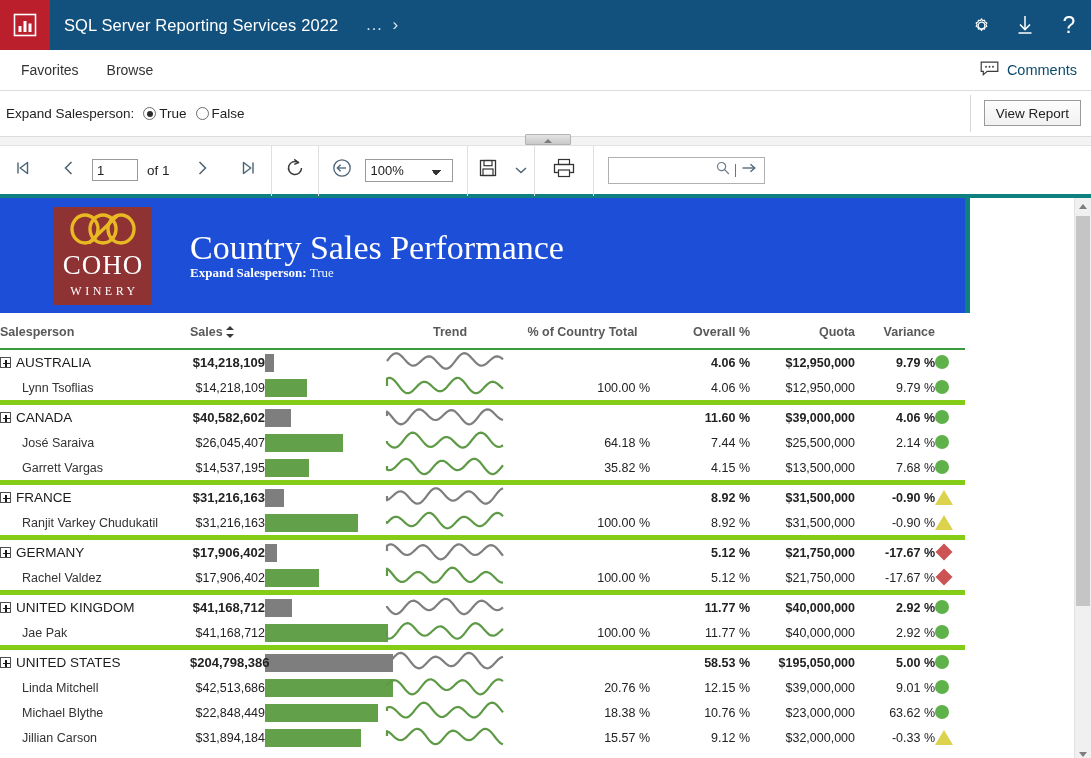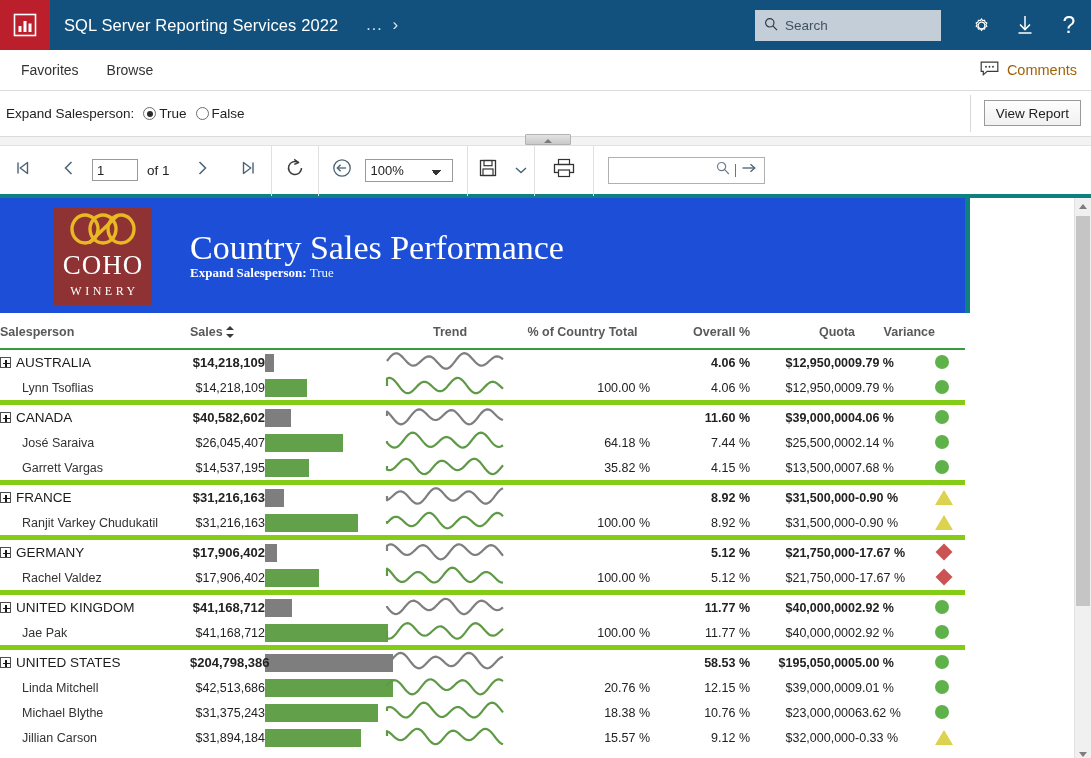--- a/index.html
+++ b/index.html
@@ -45,21 +45,21 @@
   .qmark { font-size: 23px; color:#fff; line-height:1; }
 
   
   .navbar {
     height: 41px; border-bottom: 1px solid #dcdcdc;
     display:flex; align-items:center; background:#fff;
   }
   .navitem { font-size: 14px; color: #333; padding: 0 14px; cursor:pointer; }
   .navitem:first-child { margin-left: 7px; }
   .navbar-spacer{ flex:1 1 auto; }
-  .comments { display:flex; align-items:center; gap:8px; font-size:14.5px; color:#a16207; margin-right:14px; cursor:pointer;}
+  .comments { display:flex; align-items:center; gap:8px; font-size:14.5px; color:#0c4a6e; margin-right:14px; cursor:pointer;}
 
   
   .parambar {
     height: 46px; display:flex; align-items:center; border-bottom:1px solid #dcdcdc; background:#fff;
     position: relative;
   }
   .param-label { font-size: 13.5px; color:#222; margin-left: 6px; }
   .radio-wrap { display:flex; align-items:center; gap:3px; margin-left: 9px; font-size:13.5px; color:#222;}
   .radio {
     width:13px; height:13px; border-radius:50%; border:1px solid #6d6d6d; background:#fff;
@@ -187,21 +187,21 @@
   .c-bar { padding:0; }
   .bar { height: 18px; display:block; }
   .bar.grey  { background:#7e7e7e; }
   .bar.green { background:#63a04a; }
   .c-trend { padding:0; }
   .c-pct  { text-align:right; padding-right: 30px; color:#333; }
   .c-ov   { text-align:right; padding-right: 8px; }
   .c-ov.bold { font-weight:700; }
   .c-quota{ text-align:right; padding-right: 8px; }
   .c-quota.bold { font-weight:700; }
-  .c-var  { padding-right: 8px; }
+  .c-var  { text-align:right; padding-right: 8px; }
   .c-var.bold { font-weight:700; }
   .neg { color:#b03a3a; }
   .c-ind { text-align:left; padding-left: 6px; }
 
   .ind { display:inline-block; }
   .ind.circle { width:14px; height:14px; border-radius:50%; background:#5fb14a; vertical-align:-2px;}
   .ind.tri {
     width:0; height:0; border-left:9px solid transparent; border-right:9px solid transparent;
     border-bottom:15px solid #ddd24e; vertical-align:-3px;
   }
@@ -233,29 +233,20 @@
           <rect x="10.5" y="8" width="3" height="11" fill="#fff"></rect>
           <rect x="15.5" y="10.5" width="3" height="8.5" fill="#fff"></rect>
         </svg>
       </span>
     </div>
     <div class="brand-title">SQL Server Reporting Services 2022</div>
     <div class="crumb-dots">...</div>
     <div class="crumb-sep">›</div>
     <div class="topbar-spacer"></div>
 
-    <div class="search-box">
-      <span>
-        <svg width="14" height="14" viewBox="0 0 14 14">
-          <circle cx="5.8" cy="5.8" r="4.2" fill="none" stroke="#2b3a45" stroke-width="1.2"></circle>
-          <line x1="8.9" y1="8.9" x2="13" y2="13.2" stroke="#2b3a45" stroke-width="1.2"></line>
-        </svg>
-      </span>
-      <input type="text" placeholder="Search" style="">
-    </div>
 
     <div class="ticon">
       <span>
         <svg width="21" height="21" viewBox="0 0 24 24">
           <path d="M12 8.2a3.8 3.8 0 100 7.6 3.8 3.8 0 000-7.6z" fill="none" stroke="#fff" stroke-width="1.4"></path>
           <path d="M12 2.3l1.1 2.2 2.4-.5.5 2.4 2.2 1.1-1.3 2.1 1.3 2.1-2.2 1.1-.5 2.4-2.4-.5L12 17l-1.1-2.3-2.4.5-.5-2.4-2.2-1.1 1.3-2.1L5.8 7.5 8 6.4l.5-2.4 2.4.5z" fill="none" stroke="#fff" stroke-width="1.3" stroke-linejoin="round" transform="translate(0,2.2) scale(1,0.92)"></path>
         </svg>
       </span>
     </div>
     <div class="ticon">
@@ -661,21 +652,21 @@
                   <path d="M 2 11 L 2.0 9.6 L 4.0 7.7 L 6.0 6.2 L 8.0 5.3 L 10.0 5.2 L 12.0 5.8 L 14.0 7.3 L 16.0 9.3 L 18.0 11.7 L 20.0 14.2 L 22.0 16.5 L 24.0 18.2 L 26.0 19.2 L 28.0 19.3 L 30.0 18.5 L 32.0 16.9 L 34.0 14.7 L 36.0 12.1 L 38.0 9.6 L 40.0 7.2 L 42.0 5.5 L 44.0 4.5 L 46.0 4.3 L 48.0 5.0 L 50.0 6.3 L 52.0 8.2 L 54.0 10.2 L 56.0 12.2 L 58.0 13.8 L 60.0 14.8 L 62.0 15.0 L 64.0 14.6 L 66.0 13.4 L 68.0 11.7 L 70.0 9.8 L 72.0 7.9 L 74.0 6.4 L 76.0 5.4 L 78.0 5.2 L 80.0 5.7 L 82.0 7.1 L 84.0 9.0 L 86.0 11.4 L 88.0 13.9 L 90.0 16.2 L 92.0 18.0 L 94.0 19.1 L 96.0 19.3 L 98.0 18.6 L 100.0 17.1 L 102.0 15.0 L 104.0 12.4 L 106.0 9.8 L 108.0 7.5 L 110.0 5.7 L 112.0 4.6 L 114.0 4.3 L 116.0 4.9 L 118.0 6.1" fill="none" stroke="#5e9a46" stroke-width="2.2" stroke-linejoin="round"></path>
                 </svg></td>
               <td class="c-pct">20.76 %</td>
               <td class="c-ov">12.15 %</td>
               <td class="c-quota">$39,000,000</td>
               <td class="c-var">9.01 %</td>
               <td class="c-ind"><span class="ind circle"></span></td>
             </tr>
             <tr class="sub">
               <td class="c-name subname"><span>Michael Blythe</span></td>
-              <td class="c-sales">$31,375,243</td>
+              <td class="c-sales">$22,848,449</td>
               <td class="c-bar">
                 <span class="bar green" style="width: 113px;"></span>
               </td>
               <td class="c-trend"><svg width="120" height="22" viewBox="0 0 120 22">
                   <path d="M 2 11 L 2.0 7.6 L 4.0 7.0 L 6.0 7.2 L 8.0 8.1 L 10.0 9.6 L 12.0 11.5 L 14.0 13.6 L 16.0 15.4 L 18.0 16.8 L 20.0 17.5 L 22.0 17.4 L 24.0 16.4 L 26.0 14.7 L 28.0 12.5 L 30.0 9.9 L 32.0 7.4 L 34.0 5.2 L 36.0 3.5 L 38.0 2.7 L 40.0 2.8 L 42.0 3.7 L 44.0 5.4 L 46.0 7.7 L 48.0 10.2 L 50.0 12.6 L 52.0 14.7 L 54.0 16.2 L 56.0 17.0 L 58.0 16.9 L 60.0 16.0 L 62.0 14.6 L 64.0 12.7 L 66.0 10.8 L 68.0 9.0 L 70.0 7.7 L 72.0 7.0 L 74.0 7.1 L 76.0 8.0 L 78.0 9.4 L 80.0 11.3 L 82.0 13.3 L 84.0 15.2 L 86.0 16.6 L 88.0 17.4 L 90.0 17.4 L 92.0 16.6 L 94.0 15.0 L 96.0 12.8 L 98.0 10.2 L 100.0 7.7 L 102.0 5.4 L 104.0 3.7 L 106.0 2.8 L 108.0 2.7 L 110.0 3.6 L 112.0 5.2 L 114.0 7.4 L 116.0 9.9 L 118.0 12.4" fill="none" stroke="#5e9a46" stroke-width="2.2" stroke-linejoin="round"></path>
                 </svg></td>
               <td class="c-pct">18.38 %</td>
               <td class="c-ov">10.76 %</td>
               <td class="c-quota">$23,000,000</td>
               <td class="c-var">63.62 %</td>

